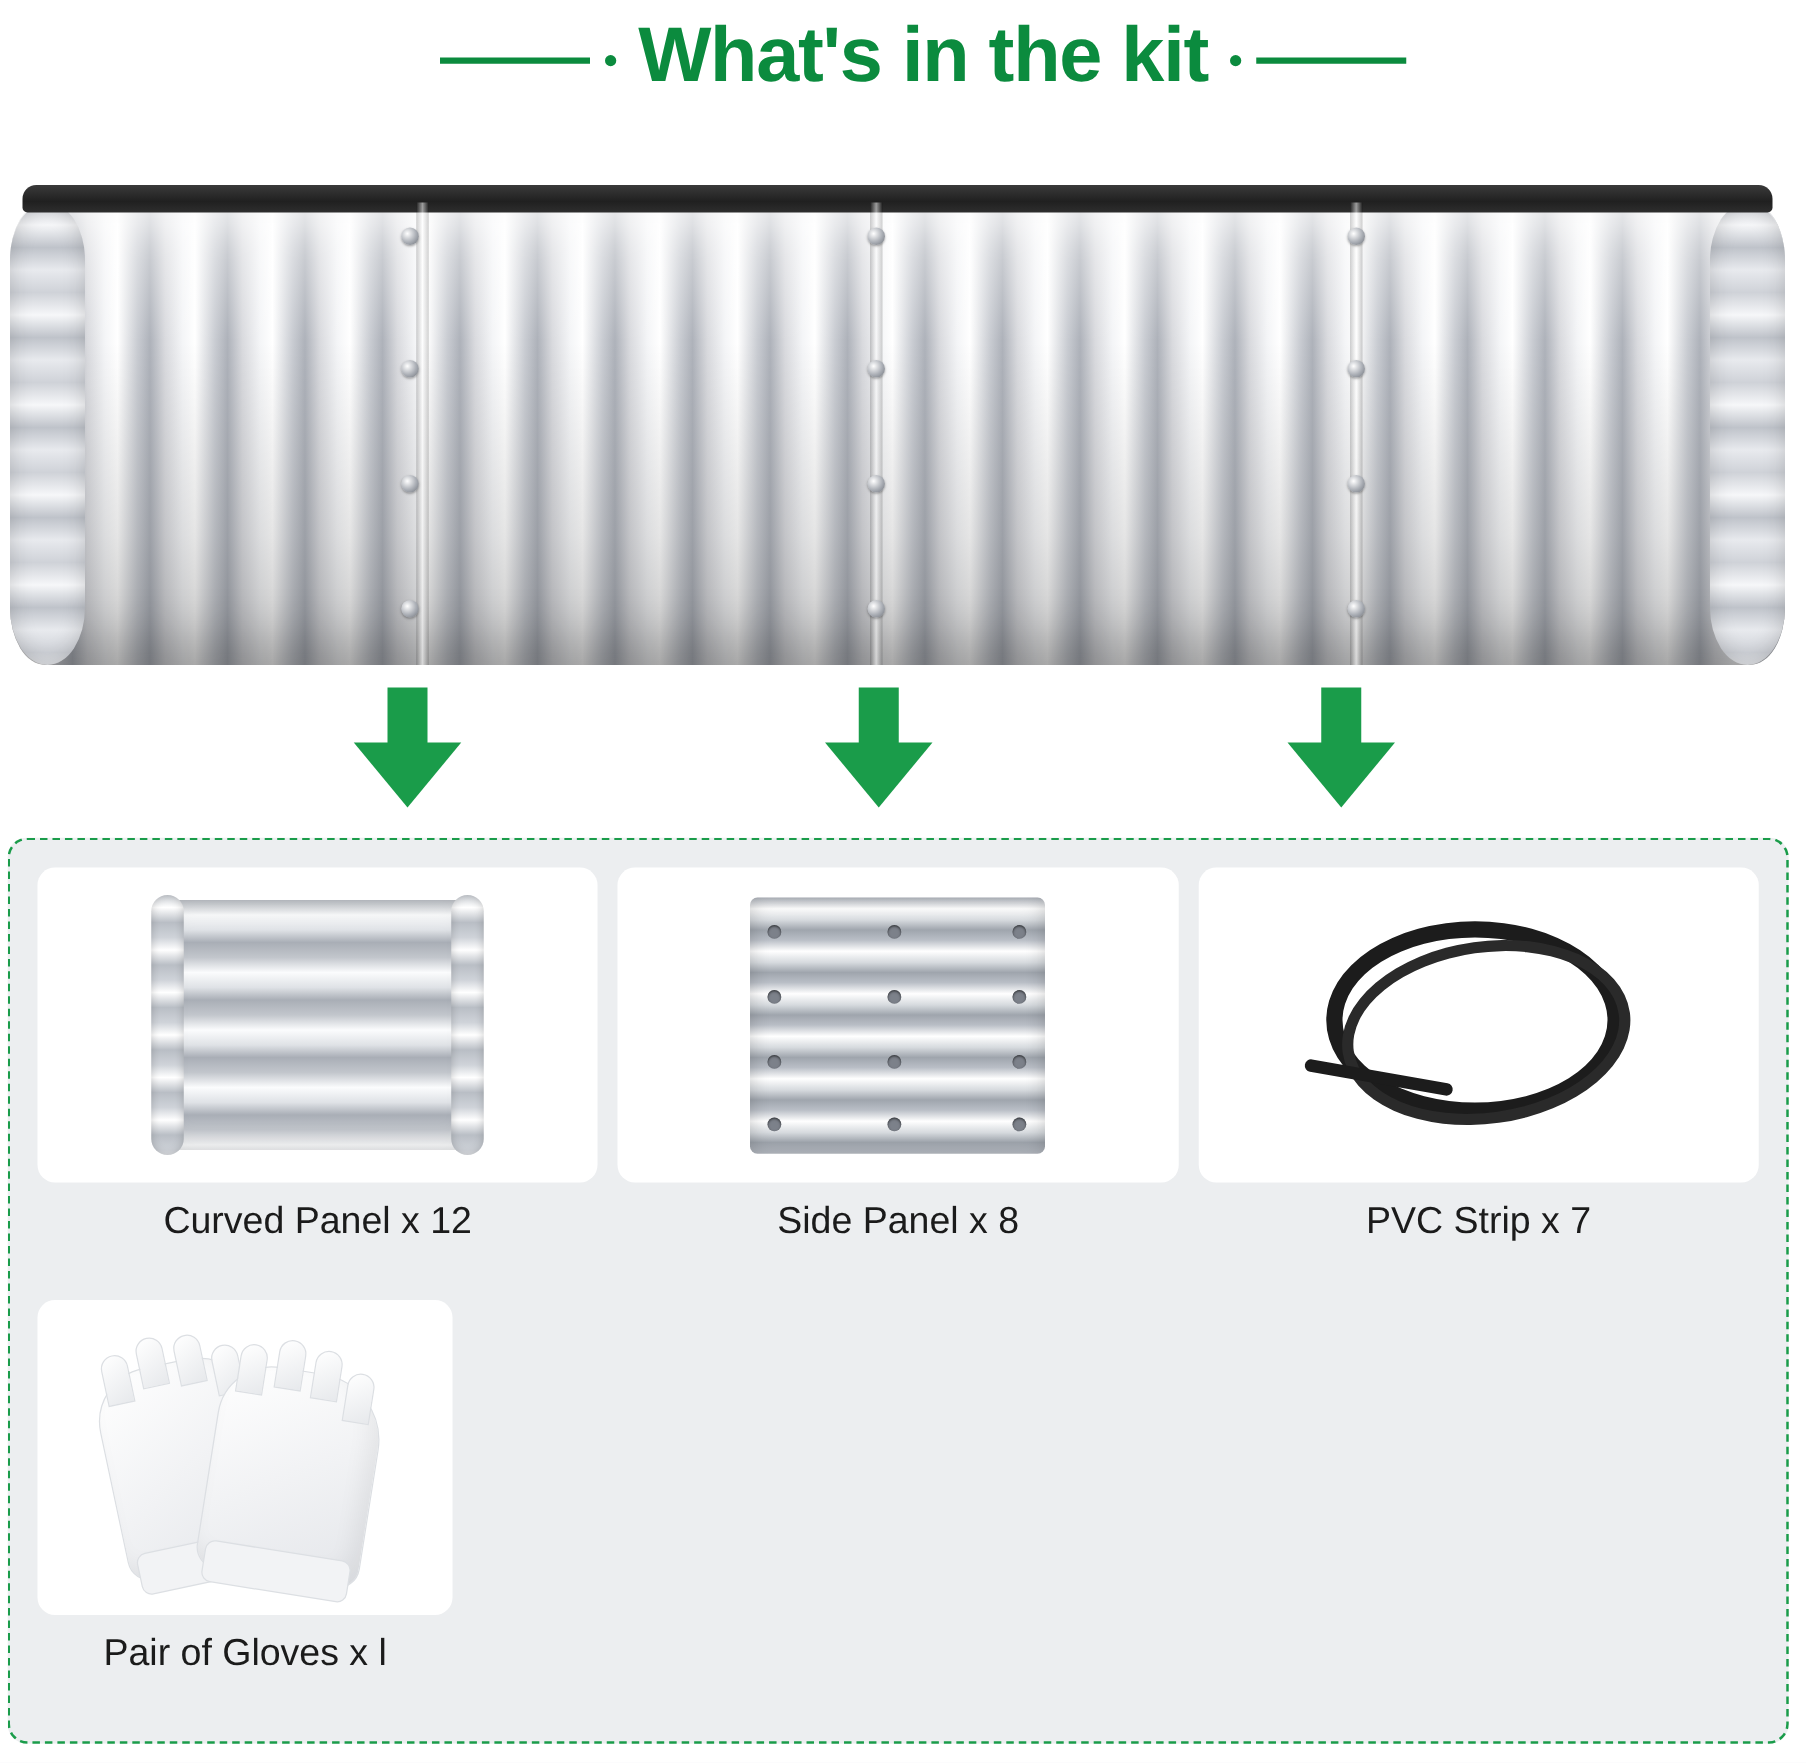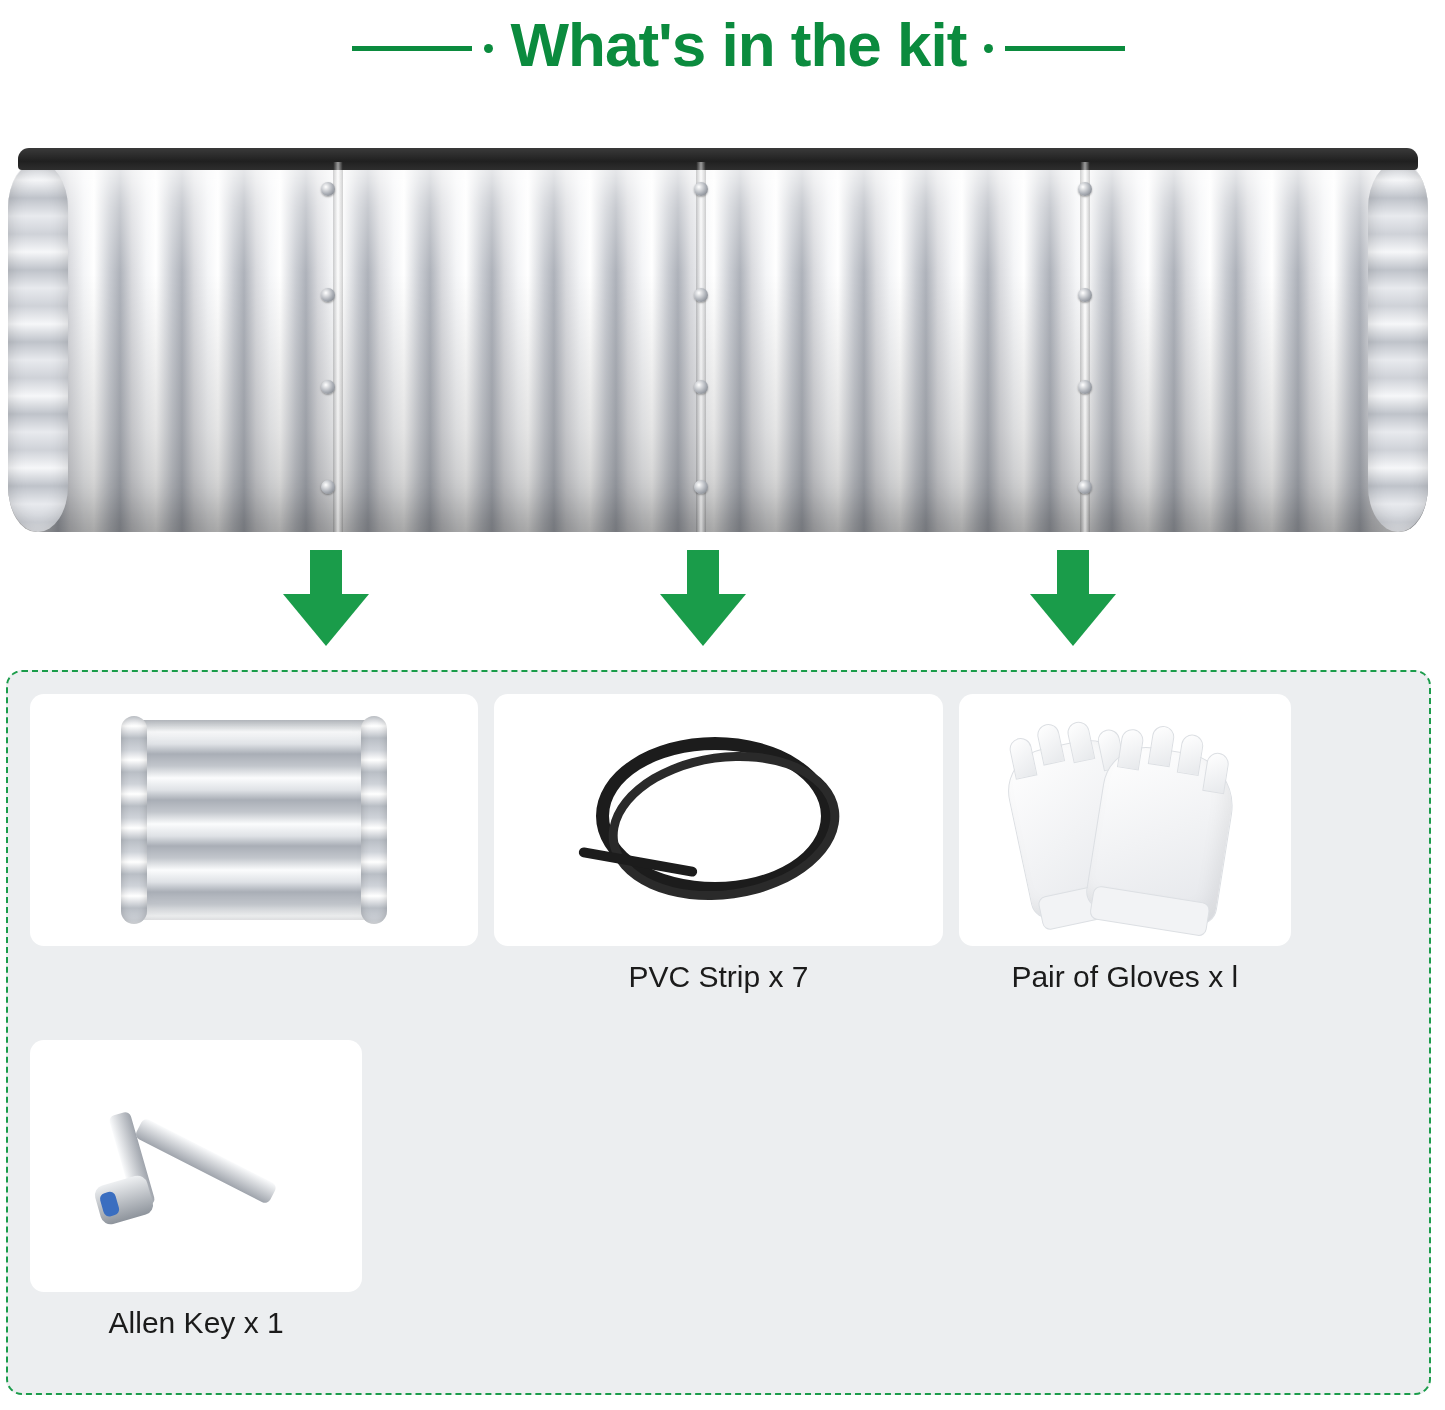--- a/index.html
+++ b/index.html
@@ -431,22 +431,42 @@
       <div class="head"></div>
   </div>
 
   <div class="kit-panel">
     <div class="kit-grid">
 
       <div class="kit-cell r1">
         <div class="thumb">
           <div class="curved-panel"></div>
         </div>
+        <div class="kit-label">Curved Panel x 12</div>
       </div>
 
+      <div class="kit-cell r1">
+        <div class="thumb">
+          <div class="side-panel">
+            <span class="hole" style="left:14px; top:22px;"></span>
+            <span class="hole" style="left:14px; top:74px;"></span>
+            <span class="hole" style="left:14px; top:126px;"></span>
+            <span class="hole" style="left:14px; top:176px;"></span>
+            <span class="hole" style="left:110px; top:22px;"></span>
+            <span class="hole" style="left:110px; top:74px;"></span>
+            <span class="hole" style="left:110px; top:126px;"></span>
+            <span class="hole" style="left:110px; top:176px;"></span>
+            <span class="hole" style="left:210px; top:22px;"></span>
+            <span class="hole" style="left:210px; top:74px;"></span>
+            <span class="hole" style="left:210px; top:126px;"></span>
+            <span class="hole" style="left:210px; top:176px;"></span>
+          </div>
+        </div>
+        <div class="kit-label">Side Panel x 8</div>
+      </div>
 
       <div class="kit-cell r1">
         <div class="thumb">
           <div class="pvc">
             <div class="ring"></div>
             <div class="ring2"></div>
             <div class="tail"></div>
           </div>
         </div>
         <div class="kit-label">PVC Strip x 7</div>
@@ -468,28 +488,18 @@
               <span class="finger" style="left:40px; top:-24px;"></span>
               <span class="finger" style="left:70px; top:-20px;"></span>
               <span class="finger" style="left:98px; top:-6px;"></span>
               <div class="cuff"></div>
             </div>
           </div>
         </div>
         <div class="kit-label">Pair of Gloves x l</div>
       </div>
 
-      <div class="kit-cell r2">
-        <div class="thumb">
-          <div class="allen">
-            <div class="longarm"></div>
-            <div class="shortarm"></div>
-            <div class="grip"></div>
-          </div>
-        </div>
-        <div class="kit-label">Allen Key x 1</div>
-      </div>
 
 
     </div>
   </div>
 
 </div>
 
 </body></html>

